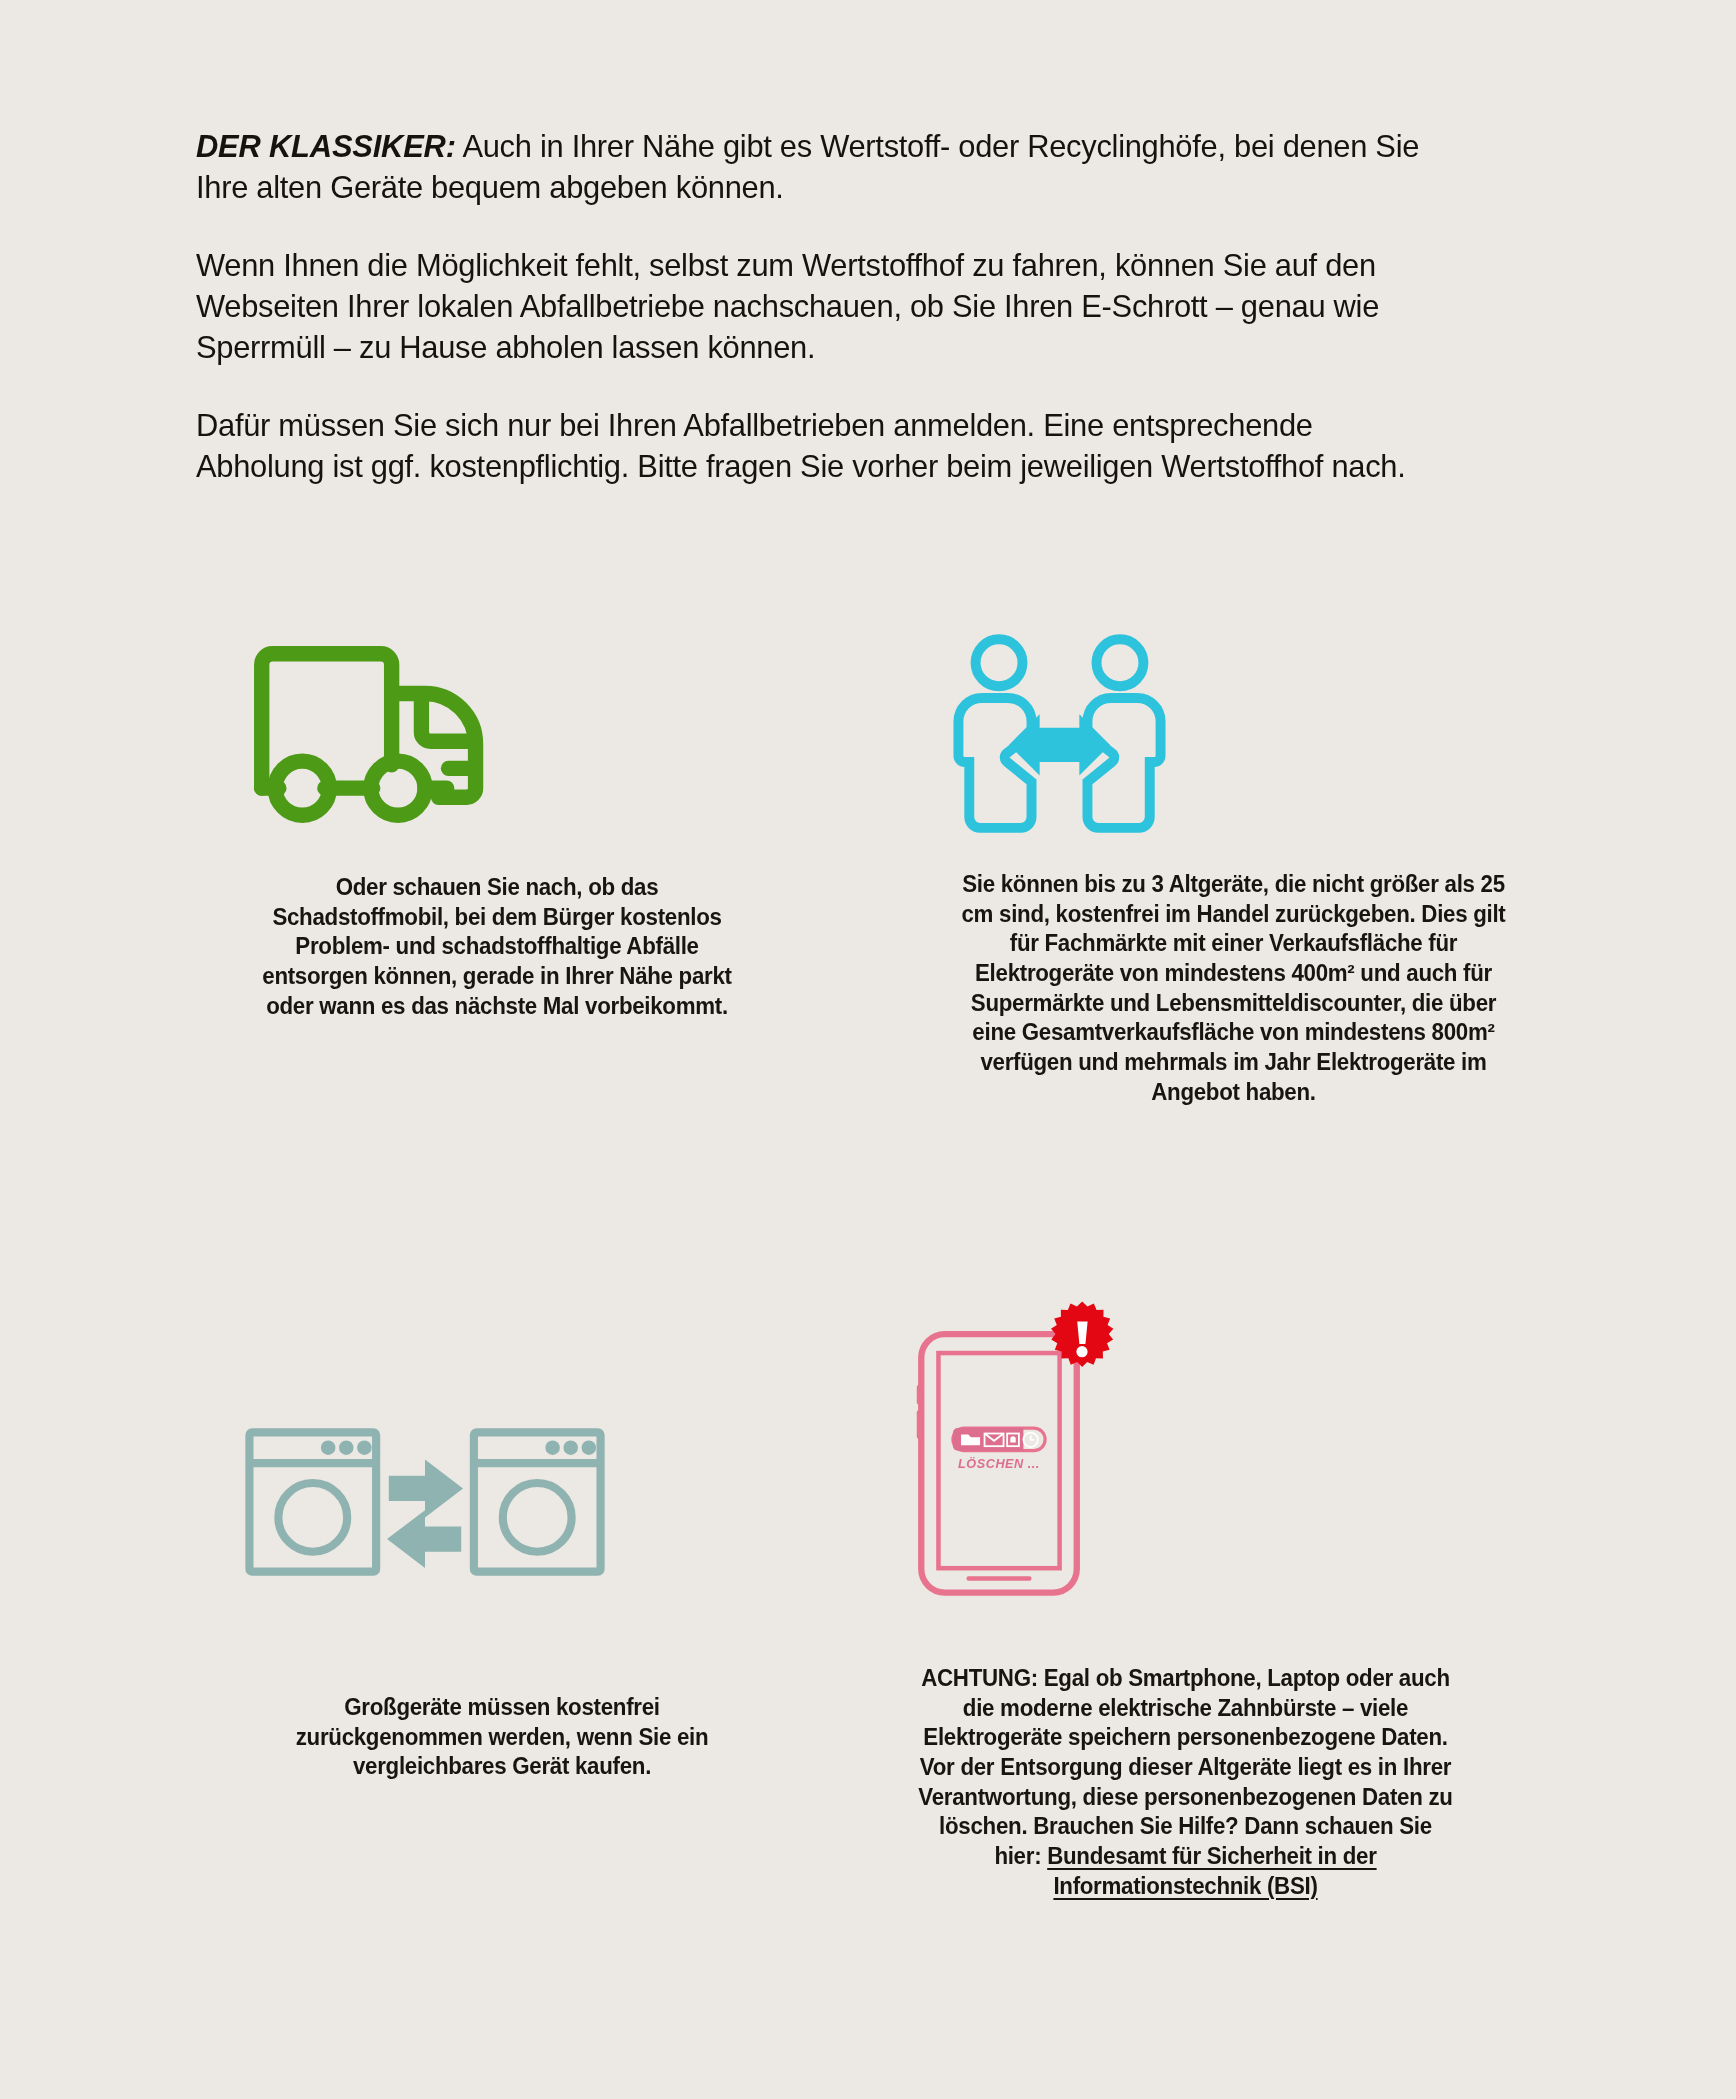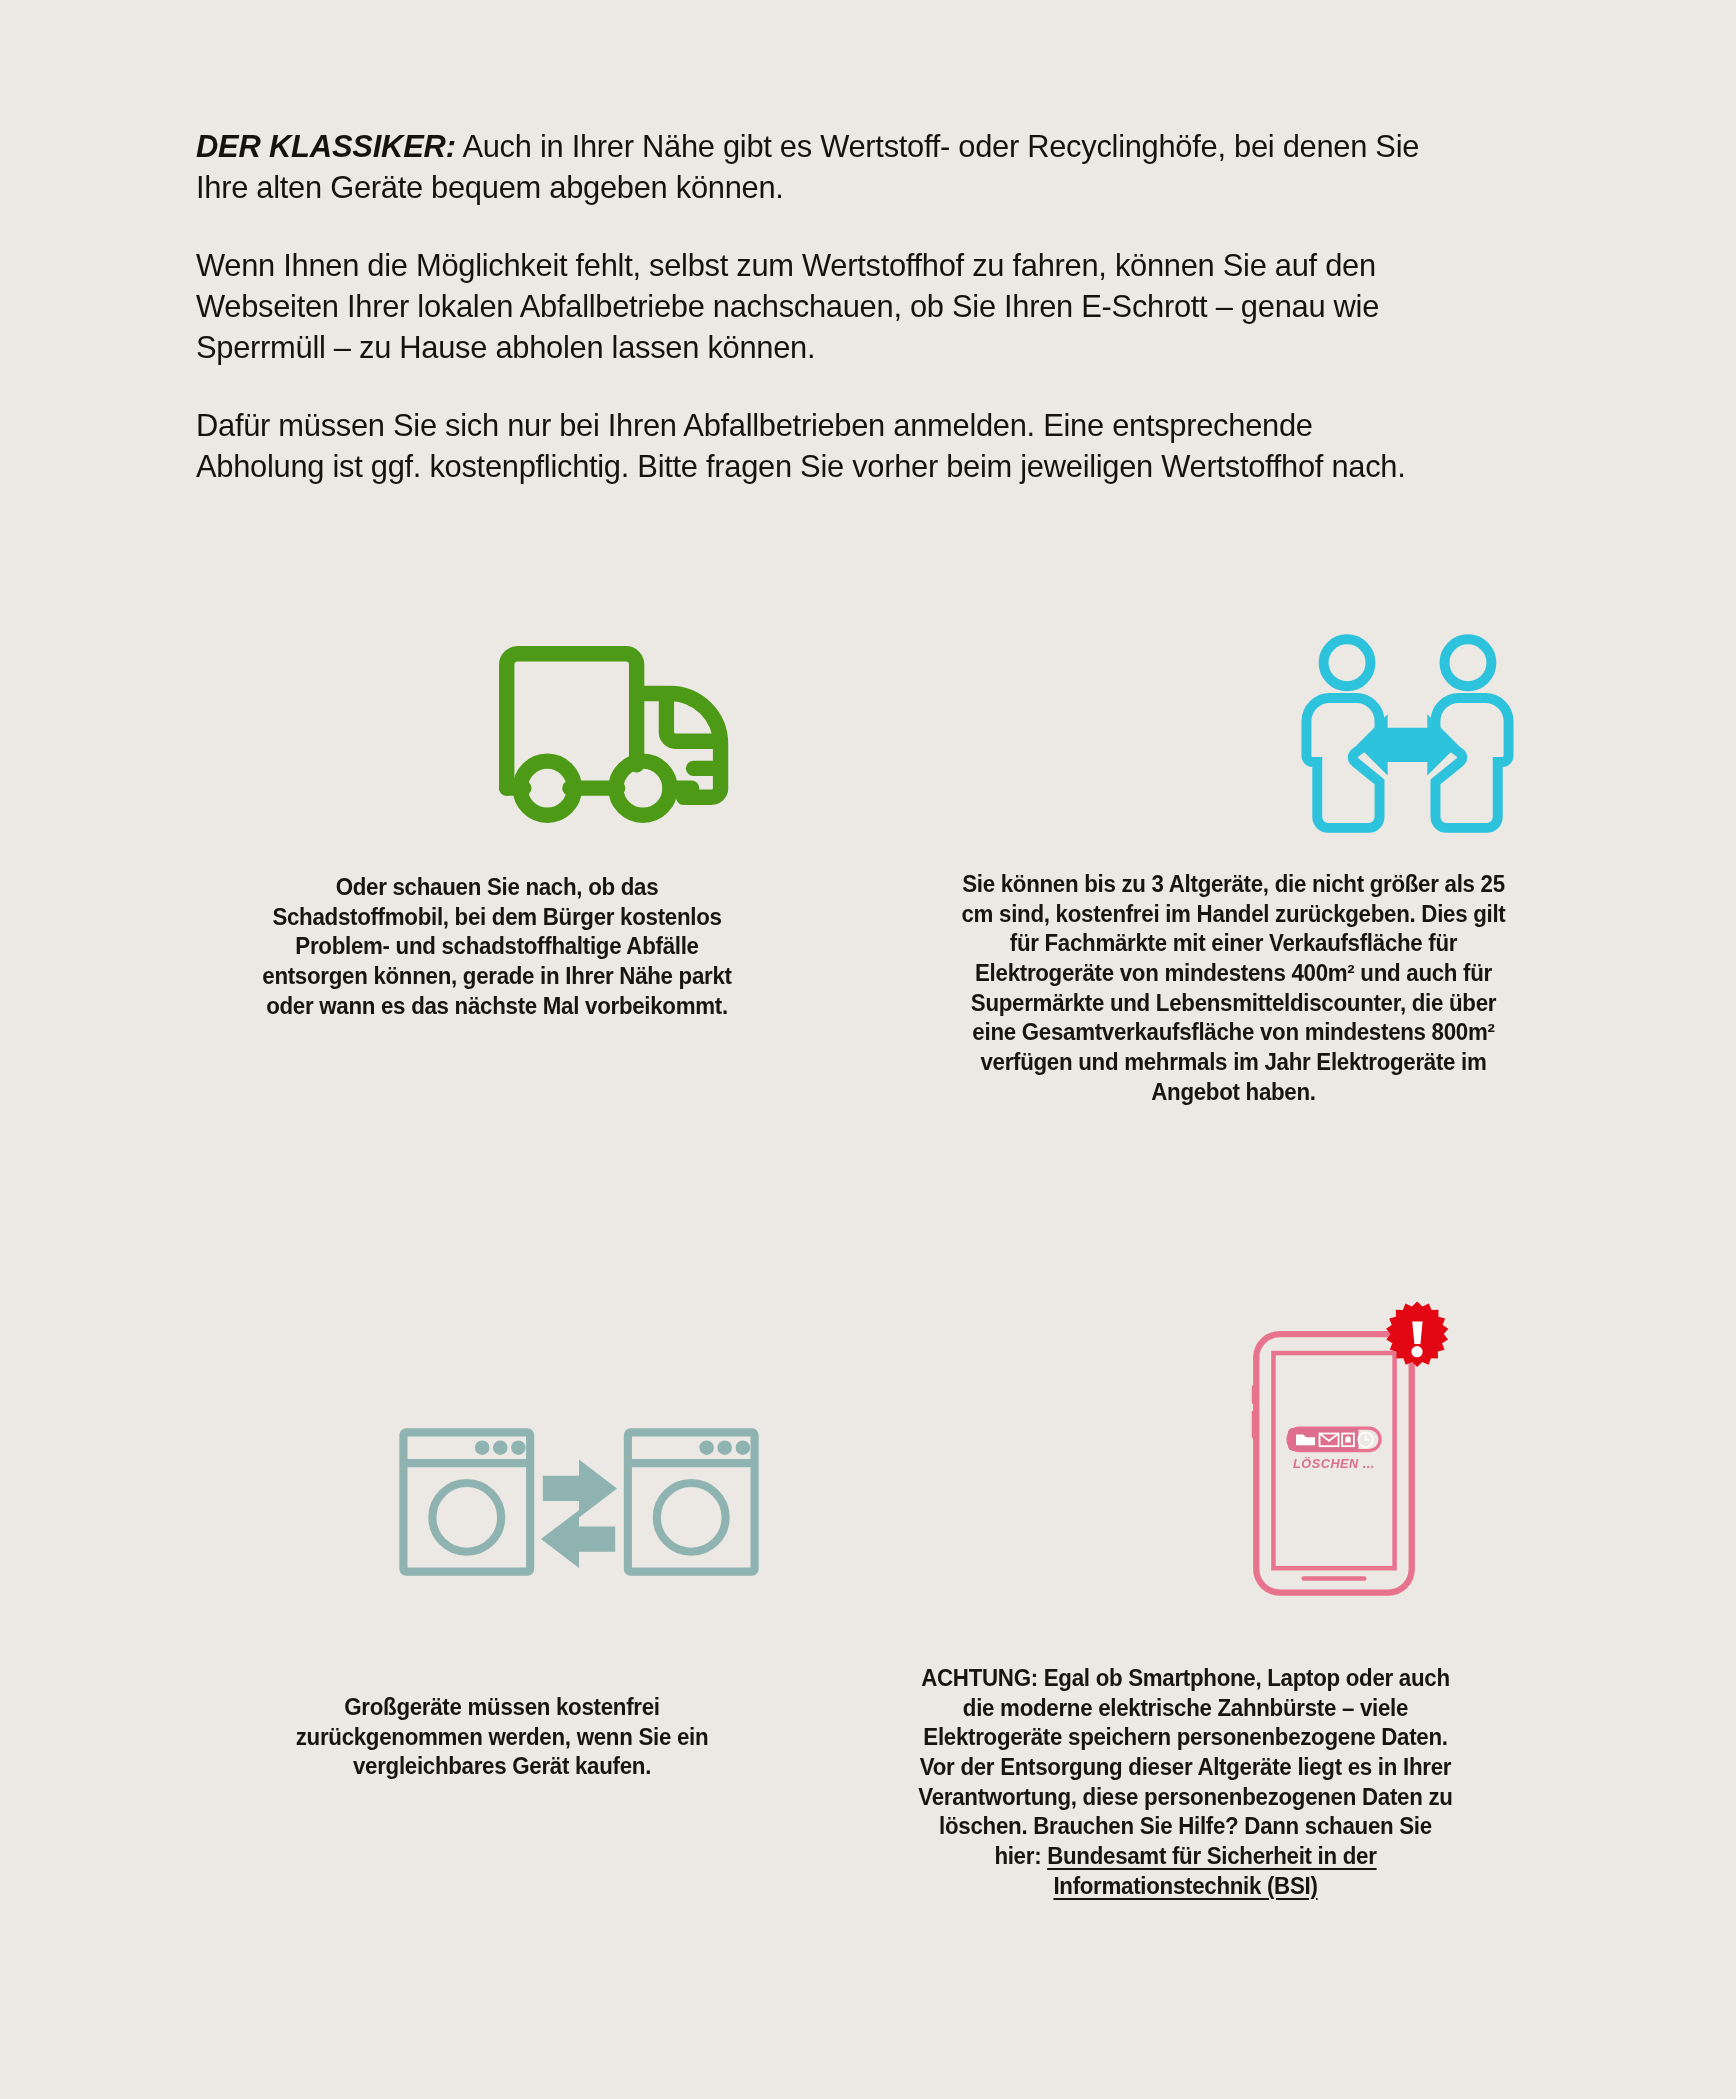--- a/index.html
+++ b/index.html
@@ -55,21 +55,21 @@
   }
 
   
   .cell {
     position: absolute;
   }
 
   .icon-wrap {
     display: flex;
     align-items: flex-end;
-    justify-content: flex-end;
+    justify-content: flex-start;
     width: 100%;
   }
 
   .caption {
     text-align: center;
     font-weight: 700;
     font-size: 23px;
     line-height: 1.29;
     letter-spacing: -0.3px;
     color: #17150f;

